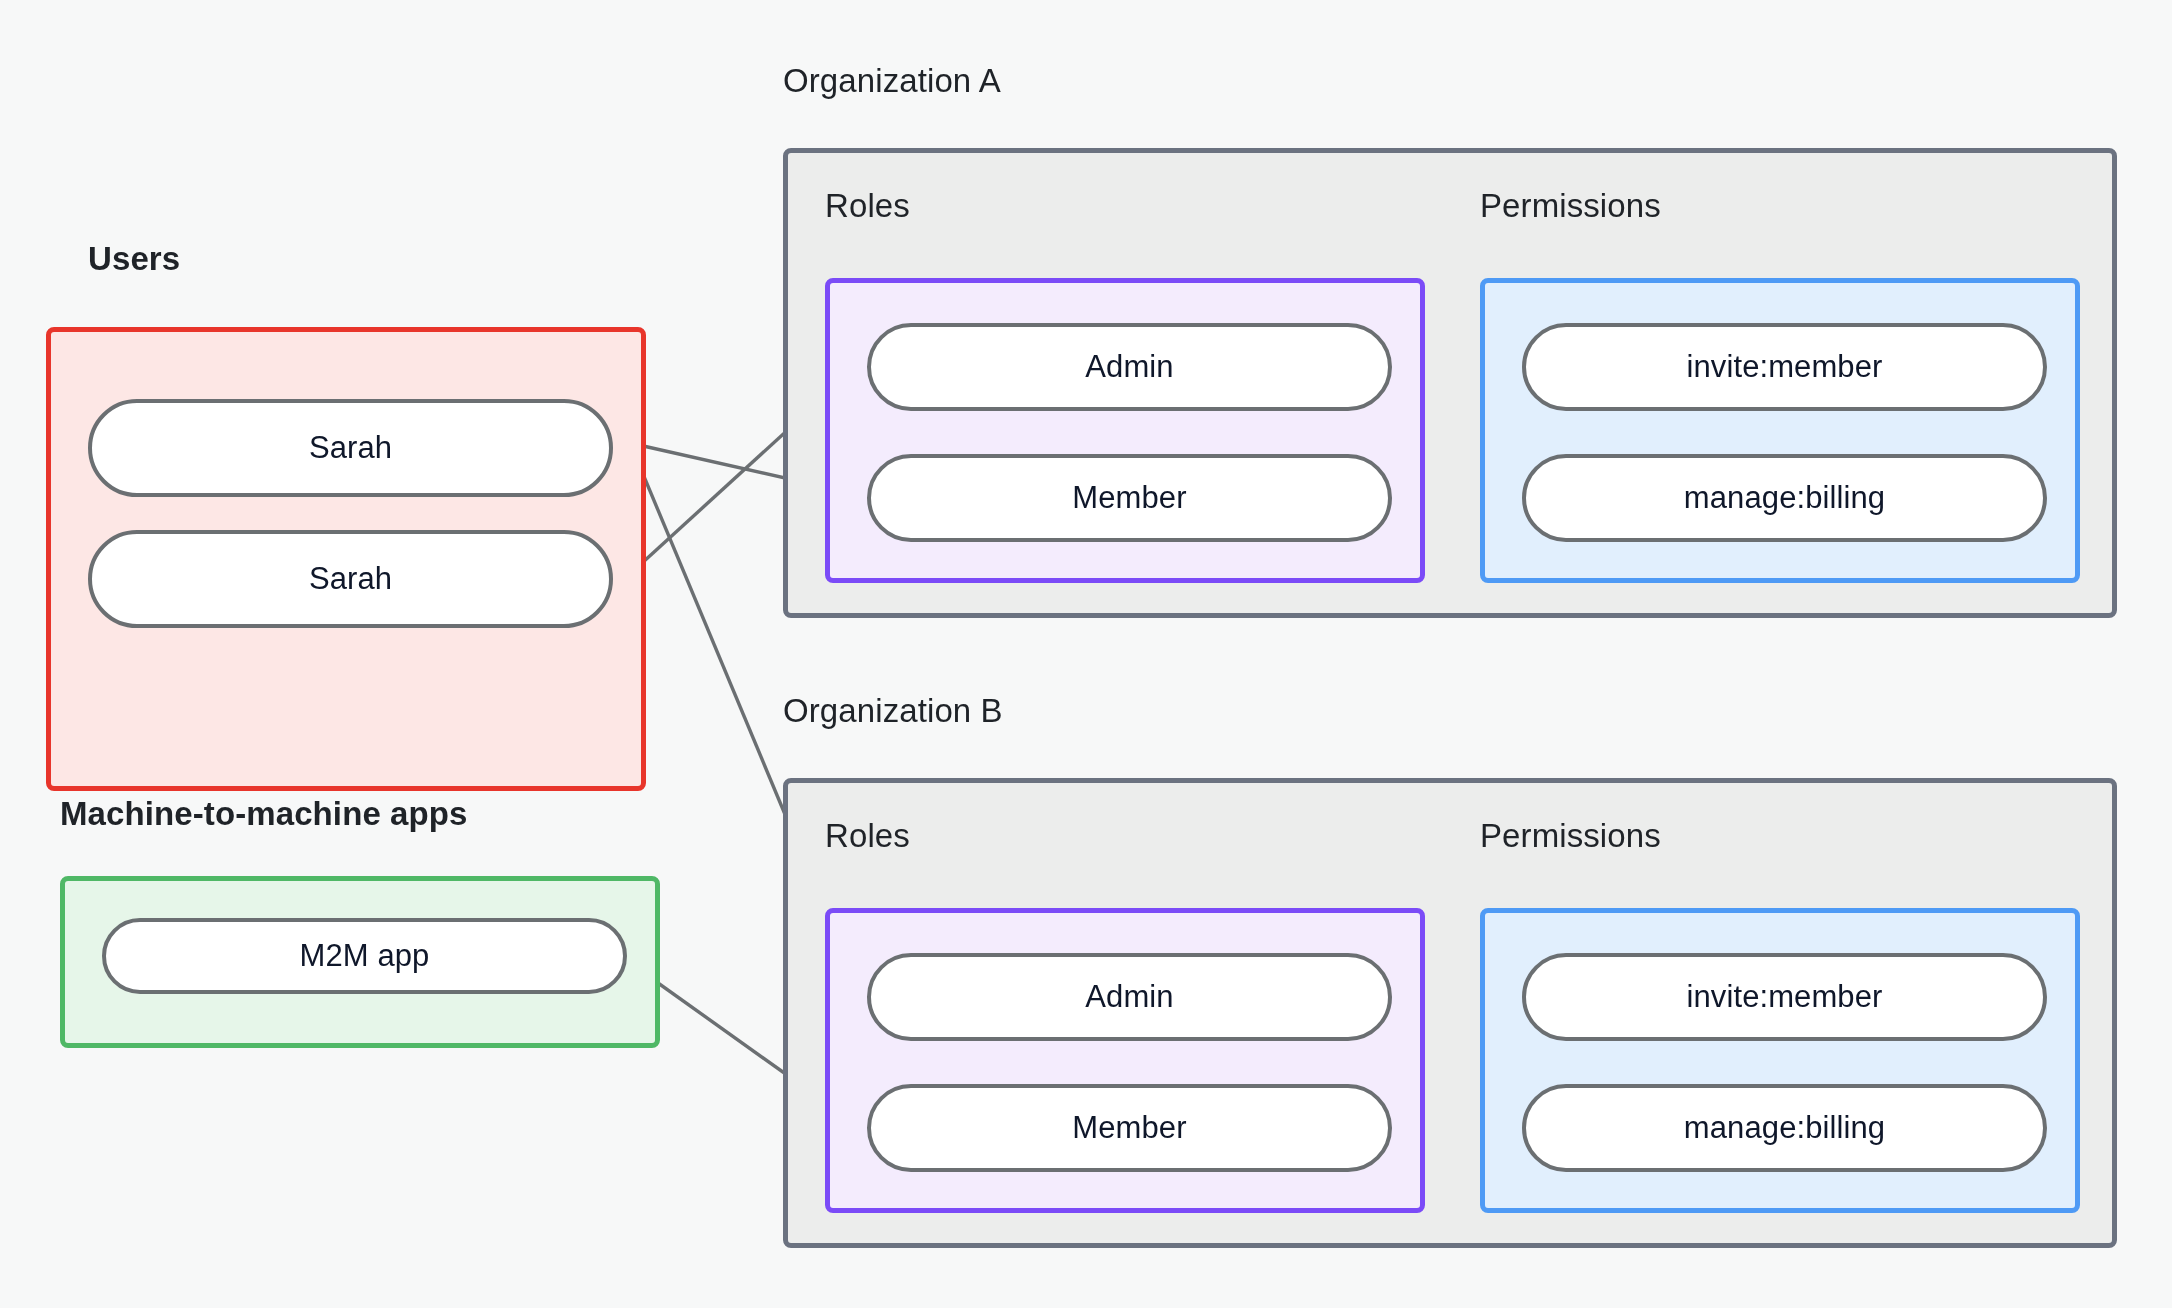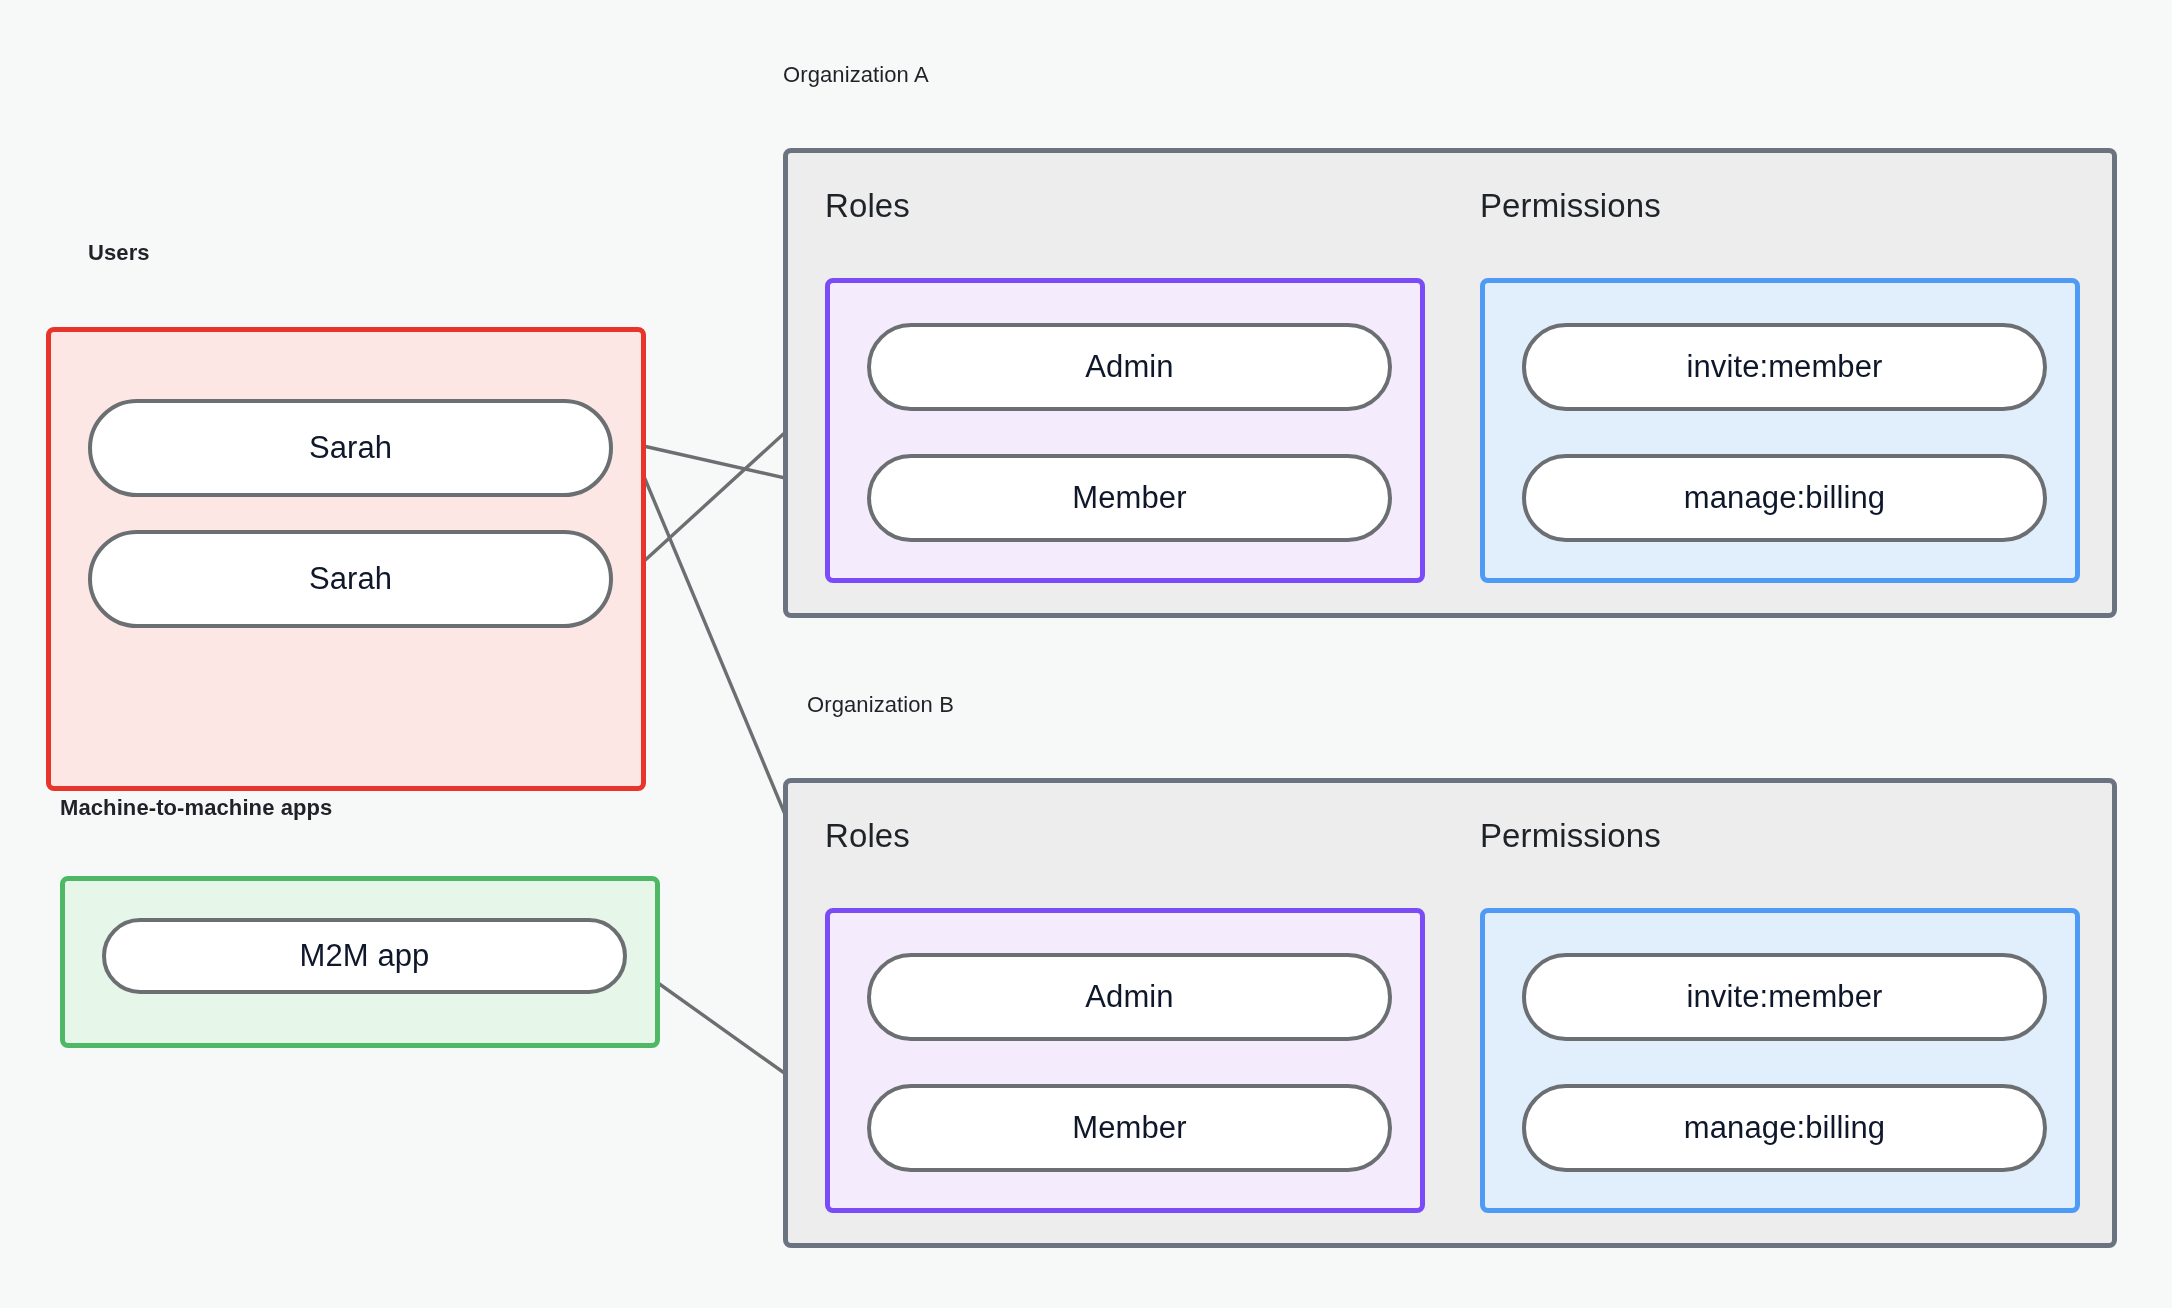--- a/index.html
+++ b/index.html
@@ -15,21 +15,21 @@
     position: relative;
     width: 2172px;
     height: 1308px;
     background: #F7F8F8;
     overflow: hidden;
   }
 
   
   .caption {
     position: absolute;
-    font-size: 22px;
+    font-size: 33px;
     font-weight: 400;
     color: #1F2328;
     letter-spacing: 0.1px;
     white-space: nowrap;
   }
   .caption.bold { font-weight: 700; }
 
   
   .group {
     position: absolute;
@@ -148,21 +148,21 @@
       <div class="pill" style="left:37px; top:40px; width:525px; height:88px;">Admin</div>
       <div class="pill" style="left:37px; top:171px; width:525px; height:88px;">Member</div>
     </div>
 
     <div class="group perms" style="left:692px; top:125px; width:600px; height:305px;">
       <div class="pill" style="left:37px; top:40px; width:525px; height:88px;">invite:member</div>
       <div class="pill" style="left:37px; top:171px; width:525px; height:88px;">manage:billing</div>
     </div>
   </div>
 
-  <div class="caption" style="left:783px; top:692px;margin-left:24px;">Organization B</div>
+  <div class="caption" style="left:783px; top:692px;">Organization B</div>
 
   <div class="group org" style="left:783px; top:778px; width:1334px; height:470px;">
 
     <div class="caption" style="left:37px; top:34px; font-size:33px;">Roles</div>
 
     <div class="caption" style="left:692px; top:34px; font-size:33px;">Permissions</div>
 
     <div class="group roles" style="left:37px; top:125px; width:600px; height:305px;">
       <div class="pill" style="left:37px; top:40px; width:525px; height:88px;">Admin</div>
       <div class="pill" style="left:37px; top:171px; width:525px; height:88px;">Member</div>

